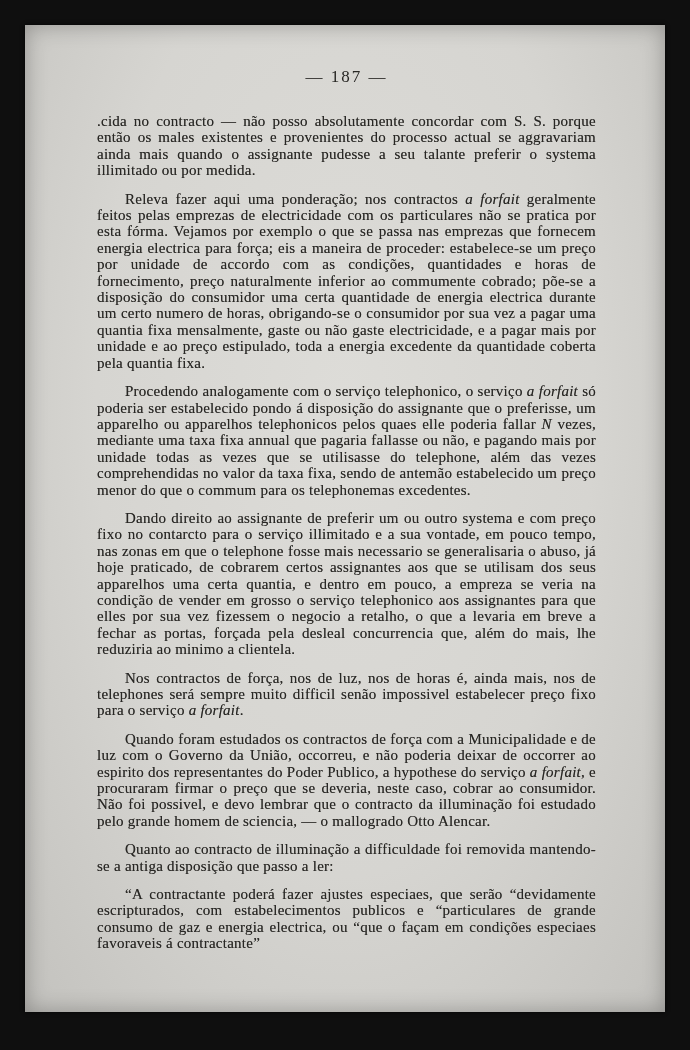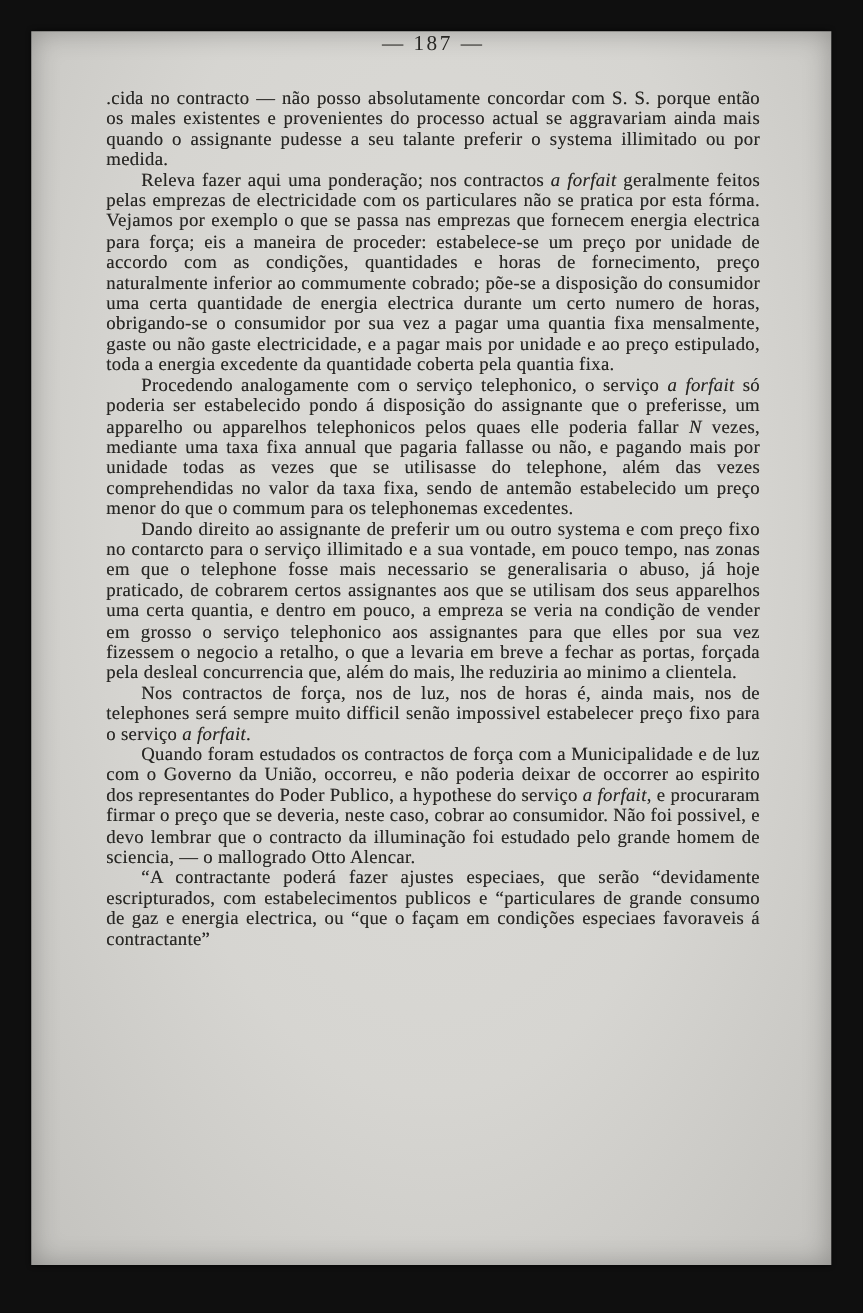--- a/index.html
+++ b/index.html
@@ -30,43 +30,45 @@
       inset 0 0 22px rgba(0,0,0,.28),
       0 0 4px rgba(0,0,0,.8);
     box-sizing:border-box;
     padding:0 57px 0 60px;
     color:var(--ink);
   }
   .page-number{
     text-align:center;
     font-size:17px;
     letter-spacing:2px;
+    padding-top:42px;
     margin-bottom:26px;
     color:var(--ink);
   }
   .text-block{
     font-size:15px;
     line-height:16.4px;
     letter-spacing:.25px;
     text-align:justify;
     text-shadow:0 0 .5px rgba(40,39,36,.55);
   }
-  .para{margin:0;padding:0;text-align:justify}
+  .para{margin:12px;padding:0;text-align:justify}
   .para.indent{text-indent:28px}
   .italic{font-style:italic}
 </style>
 </head>
 <body>
 
 <div class="scan-bg"></div>
 
 <div class="page">
   <div class="page-number">— 187 —</div>
   <div class="text-block">
       <p class="para"><span>.cida no contracto — não posso absolutamente concordar com S. S. porque então os males existentes e provenientes do processo actual se aggravariam ainda mais quando o assignante pudesse a seu talante preferir o systema illimitado ou por medida.</span></p>
       <p class="para indent"><span>Releva fazer aqui uma ponderação; nos contractos </span><span class="italic">a forfait</span><span> geralmente feitos pelas emprezas de electricidade com os particulares não se pratica por esta fórma. Vejamos por exemplo o que se passa nas emprezas que fornecem energia electrica para força; eis a maneira de proceder: estabelece-se um preço por unidade de accordo com as condições, quantidades e horas de fornecimento, preço naturalmente inferior ao commumente cobrado; põe-se a disposição do consumidor uma certa quantidade de energia electrica durante um certo numero de horas, obrigando-se o consumidor por sua vez a pagar uma quantia fixa mensalmente, gaste ou não gaste electricidade, e a pagar mais por unidade e ao preço estipulado, toda a energia excedente da quantidade coberta pela quantia fixa.</span></p>
       <p class="para indent"><span>Procedendo analogamente com o serviço telephonico, o serviço </span><span class="italic">a forfait</span><span> só poderia ser estabelecido pondo á disposição do assignante que o preferisse, um apparelho ou apparelhos telephonicos pelos quaes elle poderia fallar </span><span class="italic">N</span><span> vezes, mediante uma taxa fixa annual que pagaria fallasse ou não, e pagando mais por unidade todas as vezes que se utilisasse do telephone, além das vezes comprehendidas no valor da taxa fixa, sendo de antemão estabelecido um preço menor do que o commum para os telephonemas excedentes.</span></p>
       <p class="para indent"><span>Dando direito ao assignante de preferir um ou outro systema e com preço fixo no contarcto para o serviço illimitado e a sua vontade, em pouco tempo, nas zonas em que o telephone fosse mais necessario se generalisaria o abuso, já hoje praticado, de cobrarem certos assignantes aos que se utilisam dos seus apparelhos uma certa quantia, e dentro em pouco, a empreza se veria na condição de vender em grosso o serviço telephonico aos assignantes para que elles por sua vez fizessem o negocio a retalho, o que a levaria em breve a fechar as portas, forçada pela desleal concurrencia que, além do mais, lhe reduziria ao minimo a clientela.</span></p>
       <p class="para indent"><span>Nos contractos de força, nos de luz, nos de horas é, ainda mais, nos de telephones será sempre muito difficil senão impossivel estabelecer preço fixo para o serviço </span><span class="italic">a forfait</span><span>.</span></p>
       <p class="para indent"><span>Quando foram estudados os contractos de força com a Municipalidade e de luz com o Governo da União, occorreu, e não poderia deixar de occorrer ao espirito dos representantes do Poder Publico, a hypothese do serviço </span><span class="italic">a forfait</span><span>, e procuraram firmar o preço que se deveria, neste caso, cobrar ao consumidor. Não foi possivel, e devo lembrar que o contracto da illuminação foi estudado pelo grande homem de sciencia, — o mallogrado Otto Alencar.</span></p>
+      <p class="para indent"><span>Quanto ao contracto de illuminação a difficuldade foi removida mantendo-se a antiga disposição que passo a ler:</span></p>
       <p class="para indent"><span>“A contractante poderá fazer ajustes especiaes, que serão “devidamente escripturados, com estabelecimentos publicos e “particulares de grande consumo de gaz e energia electrica, ou “que o façam em condições especiaes favoraveis á contractante”</span></p>
     </div>
 </div>
 
 </body></html>

